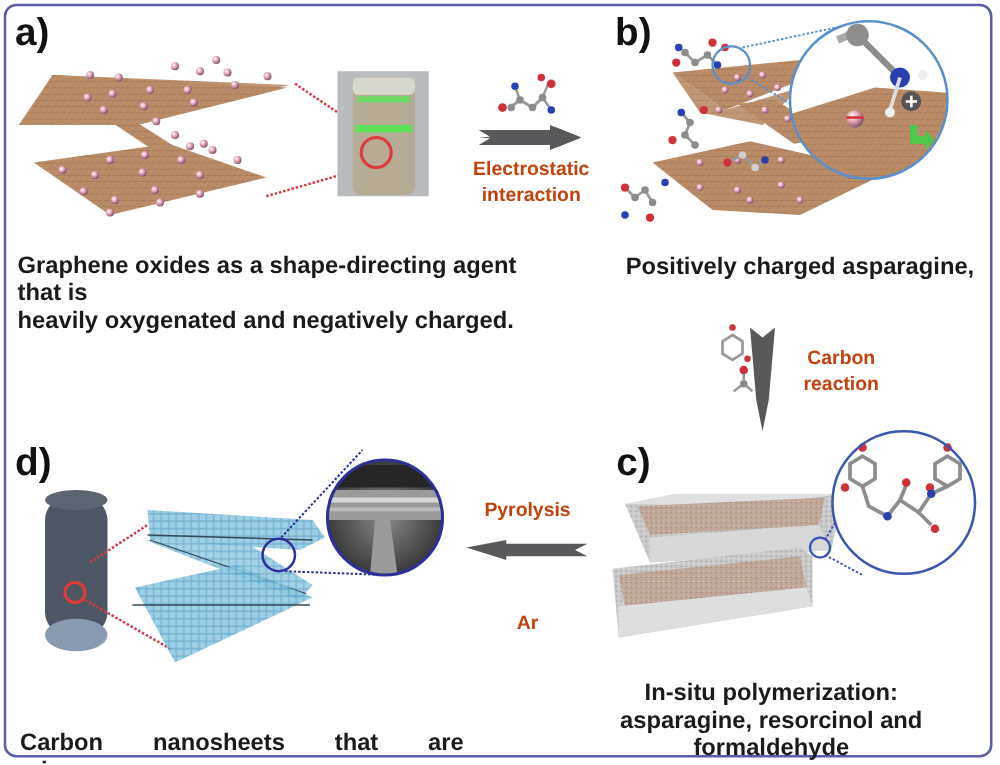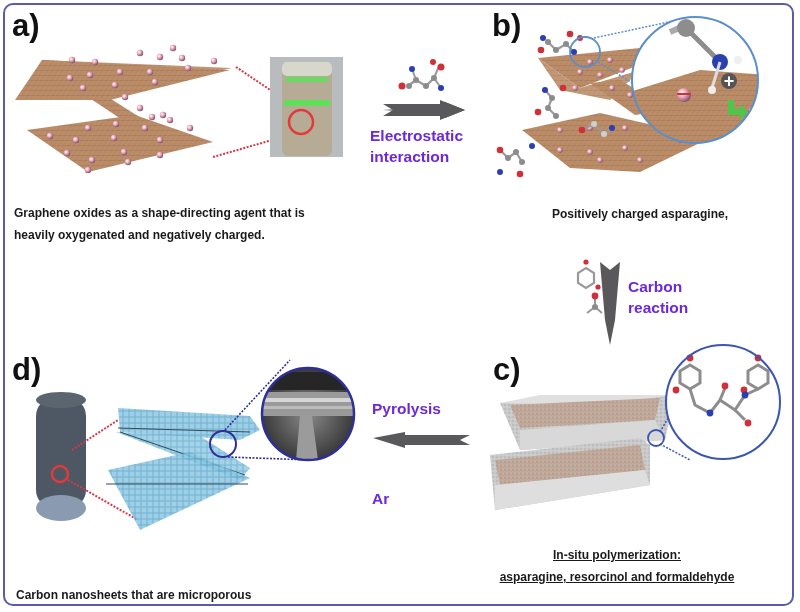--- a/index.html
+++ b/index.html
@@ -1,23 +1,23 @@
 <!DOCTYPE html>
 <html><head>
 <meta charset="utf-8">
 <style>
   html, body { margin: 0; padding: 0; background: #ffffff; }
   body { width: 800px; height: 612px; position: relative; overflow: hidden;
          font-family: "Liberation Sans", sans-serif; }
   .frame { position: absolute; left: 3px; top: 3px; width: 791px; height: 603px;
            border: 2px solid #5a5ca8; border-radius: 10px; box-sizing: border-box; }
   .label { position: absolute; font-weight: bold; font-size: 31px; color: #111; }
-  .caption { position: absolute; font-weight: bold; font-size: 12px; color: #1a1a1a; line-height: 22px; }
+  .caption { position: absolute; font-weight: bold; font-size: 19px; color: #1a1a1a; line-height: 22px; }
   .center { text-align: center; }
-  .arrow-label { position: absolute; font-weight: bold; font-size: 15.5px; color: #6d28d9; text-align: left; line-height: 21px; }
+  .arrow-label { position: absolute; font-weight: bold; font-size: 15.5px; color: #c2410c; text-align: center; line-height: 21px; }
   svg { position: absolute; left: 0; top: 0; }
   .justify { text-align: justify; text-align-last: left; margin-top: 36px; }
 </style>
 </head>
 <body>
 
 <div class="frame"></div>
 
 <div class="label" style="left:12px; top:8px;">a)</div>
 <div class="label" style="left:492px; top:8px;">b)</div>
@@ -334,19 +334,19 @@
 <div class="arrow-label" style="left:372px; top:398px; width:100px;">Pyrolysis</div>
 <div class="arrow-label" style="left:372px; top:488px; width:100px;">Ar</div>
 
 <div class="caption" style="left:14px; top:202px; width:400px;">
   <div>Graphene oxides as a shape-directing agent that is</div>
   <div>heavily oxygenated and negatively charged.</div>
 </div>
 <div class="caption center" style="left:495px; top:203px; width:290px;">
   <div>Positively charged asparagine,</div>
 </div>
-<div class="caption center" style="left:442px; top:544px; width:350px;text-decoration:underline;">
+<div class="caption center" style="left:442px; top:544px; width:350px;">
   <div>In-situ polymerization:</div>
   <div>asparagine, resorcinol and formaldehyde</div>
 </div>
 <div class="caption" style="left:16px; top:548px; width:355px;">
   <div class="justify">Carbon nanosheets that are microporous</div>
 </div>
 
 </body></html>

